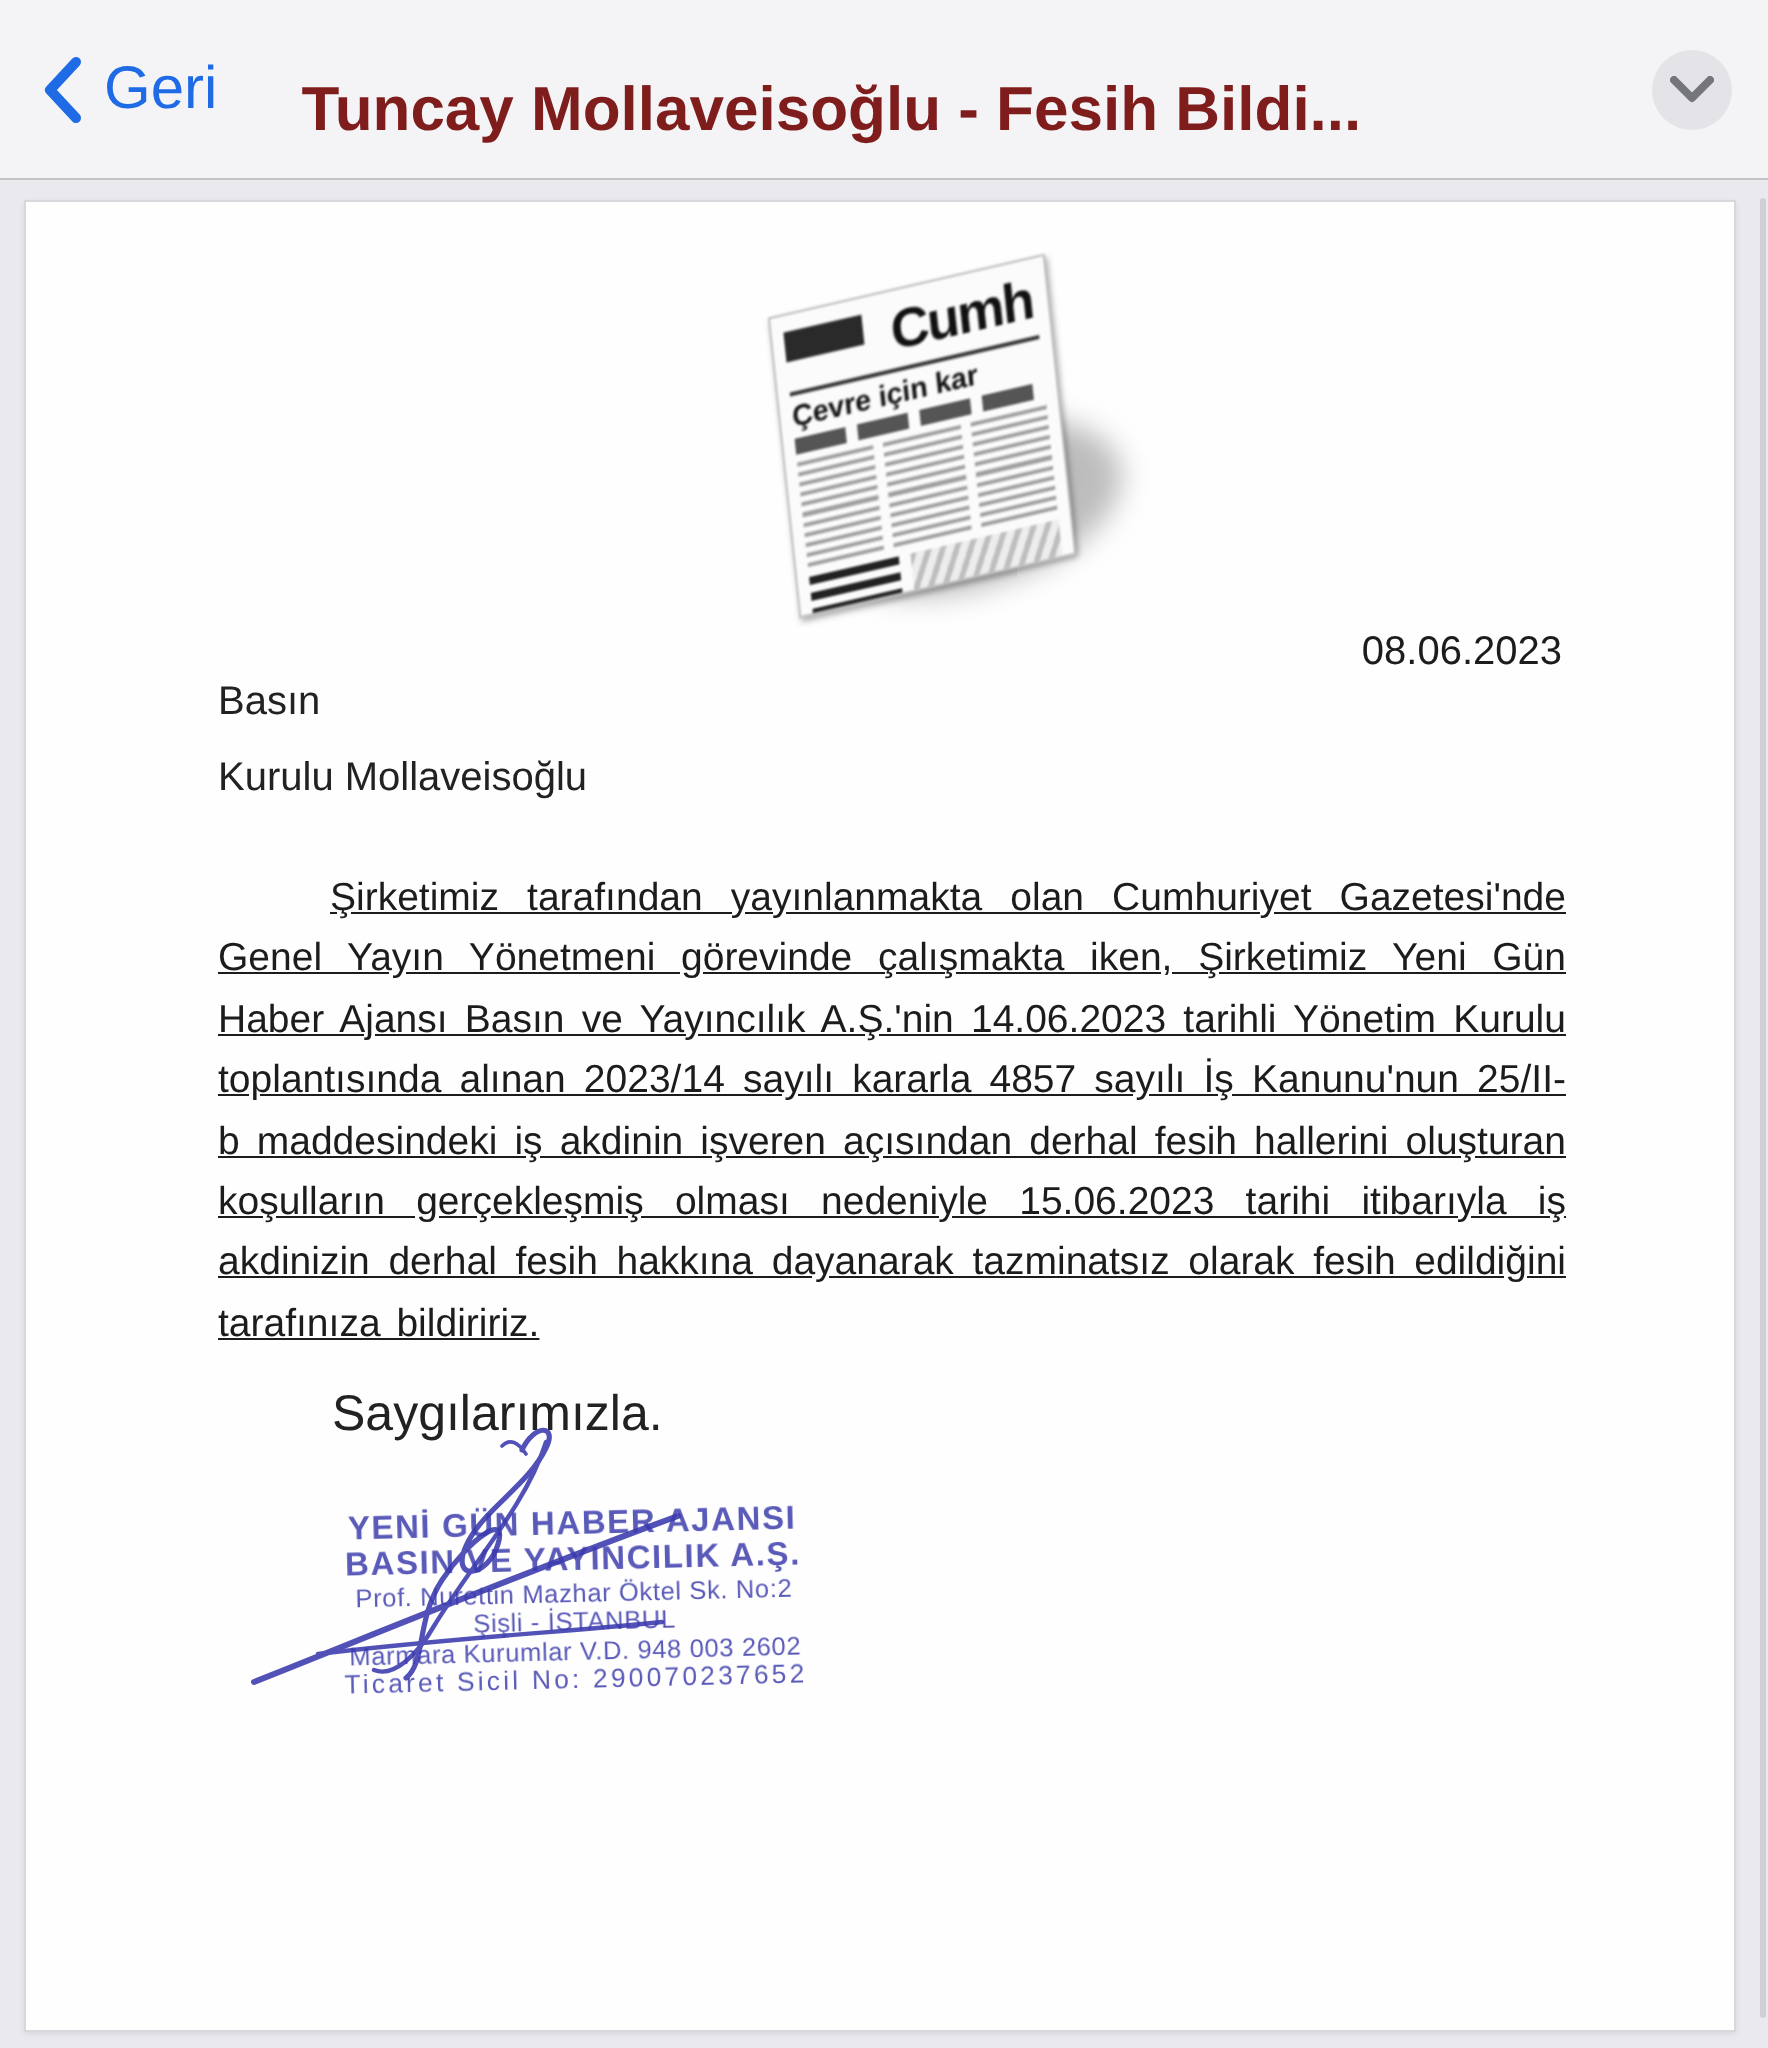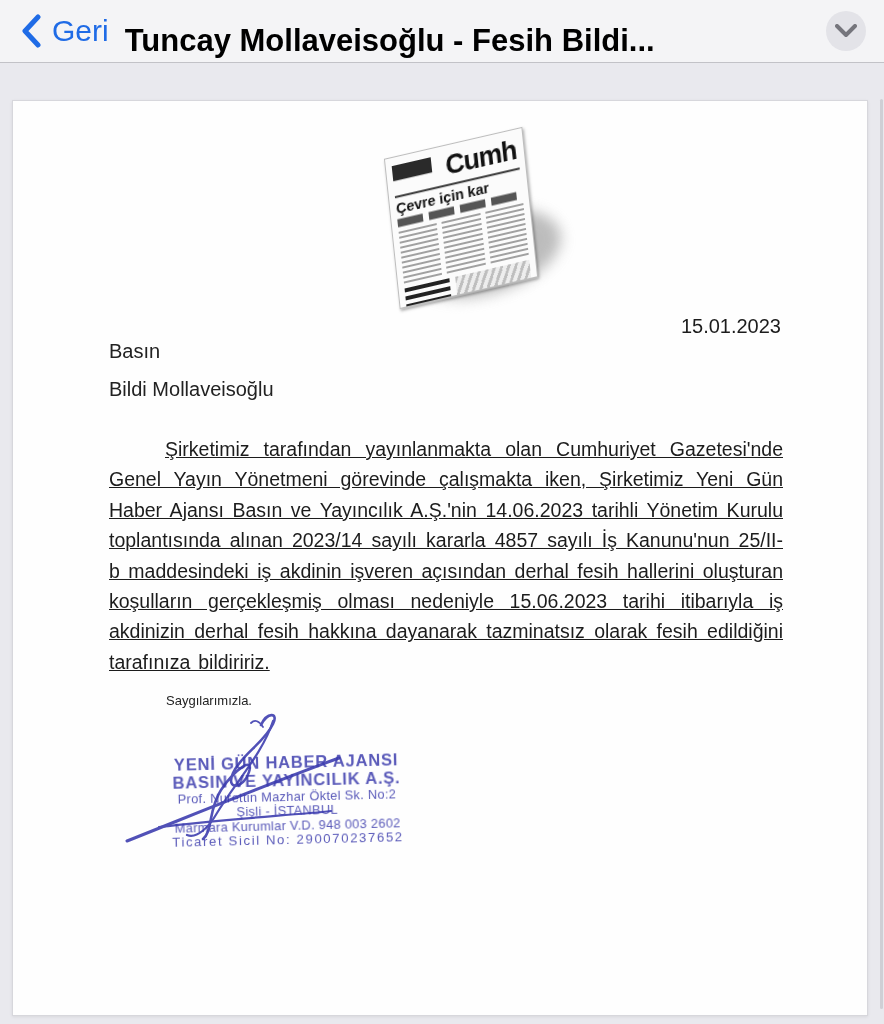--- a/index.html
+++ b/index.html
@@ -5,35 +5,36 @@
   * { margin: 0; padding: 0; box-sizing: border-box; }
   html, body { width: 884px; height: 1024px; overflow: hidden; }
   body {
     font-family: "Liberation Sans", sans-serif;
     background: #e9e9ee;
     position: relative;
   }
 
   
   .app-header {
-    position: absolute; top: 0; left: 0; width: 884px; height: 63px;
+    position: absolute; top: 0; left: 0; width: 884px; height: 90px;
     background: #f4f4f6;
     border-bottom: 1px solid #c2c2c7;
     display: flex; align-items: center;
     padding: 0 18px 0 20px;
     z-index: 10;
+    gap: 26px;
   }
   .back-button {
     display: flex; align-items: center; gap: 10px;
     color: #1f6be6; cursor: pointer; flex: 0 0 auto;
   }
   .back-chevron { width: 22px; height: 34px; display: block; }
   .back-label { font-size: 30px; line-height: 1; }
   .header-title {
-    font-size: 31px; font-weight: bold; color: #000000;
+    font-size: 31px; font-weight: bold; color: #7f1d1d;
     margin-left: 16px;
     flex: 1 1 auto;
     white-space: nowrap; overflow: hidden; margin-top: 20px;
   }
   .collapse-button {
     flex: 0 0 auto;
     width: 40px; height: 40px; border-radius: 50%;
     background: #e3e3e8;
     display: flex; align-items: center; justify-content: center;
     cursor: pointer;
@@ -113,21 +114,21 @@
     text-align: right; font-size: 20px; color: #1c1c1c;
   }
   .salutation { position: absolute; top: 239px; left: 96px; font-size: 20px; color: #222; }
   .recipient  { position: absolute; top: 277px; left: 96px; font-size: 20px; color: #222; }
   .body-par {
     position: absolute; top: 333px; left: 96px; width: 674px;
     font-size: 19.5px; line-height: 30.4px; color: #1c1c1c;
     text-align: justify; text-align-last: left;
     text-indent: 56px; word-spacing: 2.5px; text-decoration: underline;
   }
-  .closing { position: absolute; top: 592px; left: 153px; font-size: 13px; color: #222; }
+  .closing { position: absolute; top: 592px; left: 153px; font-size: 25px; color: #222; }
 
   
   .stamp-block {
     position: absolute; top: 610px; left: 100px; width: 352px; height: 145px;
   }
   .stamp-text {
     position: absolute; top: 42px; left: 24px; width: 300px;
     text-align: center;
     color: #4d4db4;
     transform: rotate(-1.4deg);
@@ -179,23 +180,23 @@
           <div class="news-col"></div>
           <div class="news-col"></div>
         </div>
         <div class="news-bottom">
           <div class="news-boldblock"></div>
           <div class="news-photo"></div>
         </div>
       </div>
     </div>
 
-    <div class="date-line">15.01.2023</div>
+    <div class="date-line">08.06.2023</div>
     <div class="salutation">Basın</div>
-    <div class="recipient">Bildi Mollaveisoğlu</div>
+    <div class="recipient">Kurulu Mollaveisoğlu</div>
     <div class="body-par">Şirketimiz tarafından yayınlanmakta olan Cumhuriyet Gazetesi'nde Genel Yayın Yönetmeni görevinde çalışmakta iken, Şirketimiz Yeni Gün Haber Ajansı Basın ve Yayıncılık A.Ş.'nin 14.06.2023 tarihli Yönetim Kurulu toplantısında alınan 2023/14 sayılı kararla 4857 sayılı İş Kanunu'nun 25/II-b maddesindeki iş akdinin işveren açısından derhal fesih hallerini oluşturan koşulların gerçekleşmiş olması nedeniyle 15.06.2023 tarihi itibarıyla iş akdinizin derhal fesih hakkına dayanarak tazminatsız olarak fesih edildiğini tarafınıza bildiririz.</div>
     <div class="closing">Saygılarımızla.</div>
 
     <div class="stamp-block">
       <div class="stamp-text">
         <div class="stamp-l1">YENİ GÜN HABER AJANSI</div>
         <div class="stamp-l2">BASIN VE YAYINCILIK A.Ş.</div>
         <div class="stamp-l3">Prof. Nurettin Mazhar Öktel Sk. No:2</div>
         <div class="stamp-l4">Şişli - İSTANBUL</div>
         <div class="stamp-l5">Marmara Kurumlar V.D. 948 003 2602</div>

